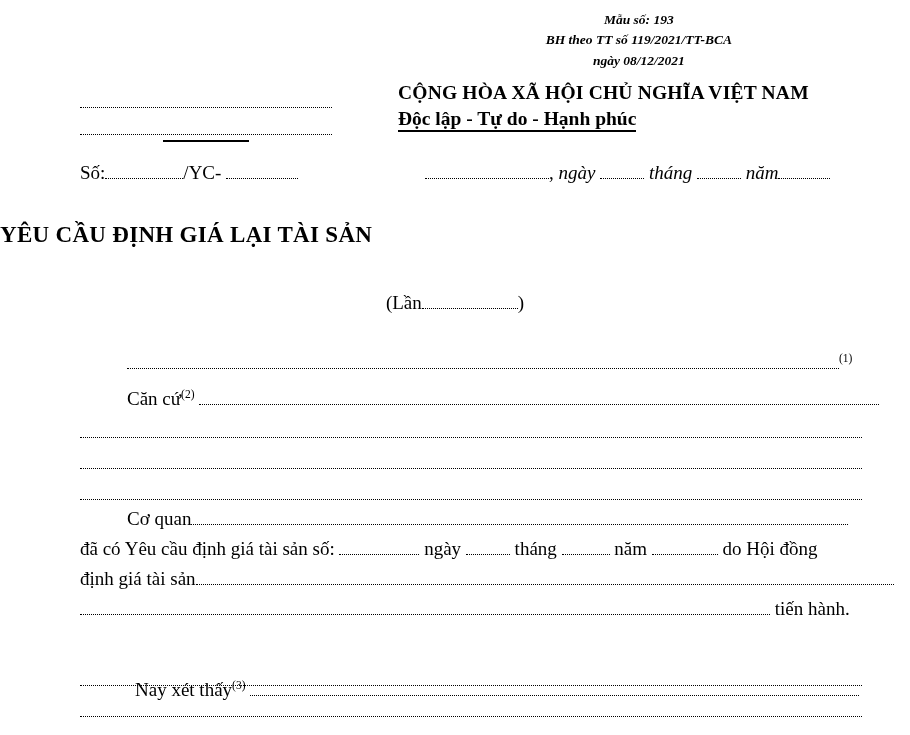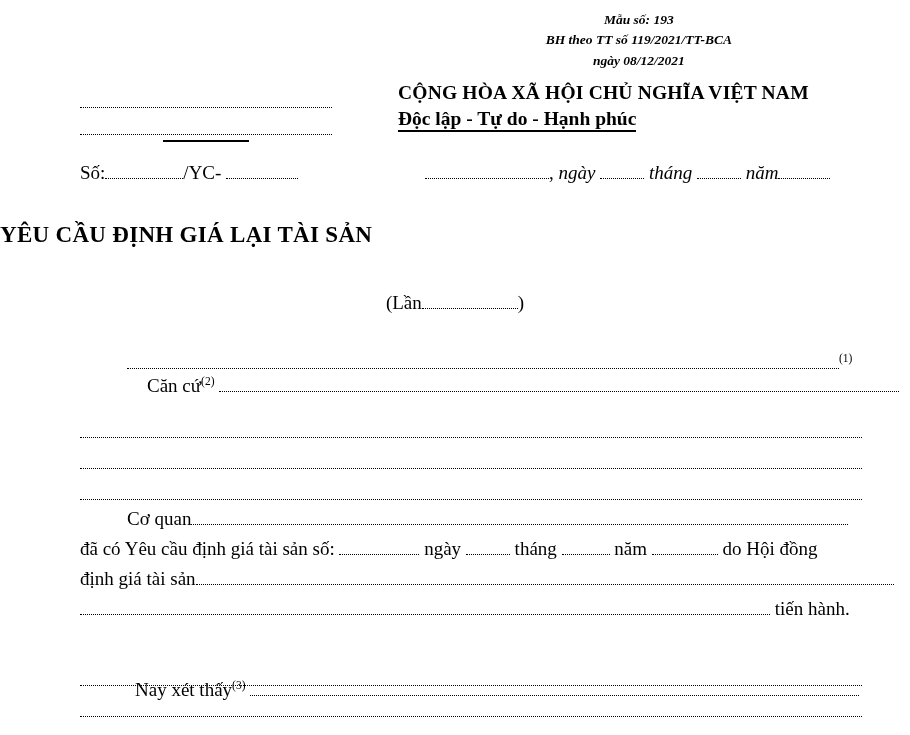--- a/index.html
+++ b/index.html
@@ -154,21 +154,21 @@
     font-size: 11.5px;
     vertical-align: super;
     line-height: 0;
   }
 
   
   .r1 { left: 127px; top: 352px; }
   .r1 .lead { width: 712px; }
 
   
-  .r2 { left: 127px; top: 375px; margin-left: 20px; }
+  .r2 { left: 127px; top: 388px; }
   .r2 .lead { width: 680px; }
 
   
   .r-coquan { left: 127px; top: 508px; }
   .r-coquan .lead { width: 657px; }
 
   
   .r-yc { left: 80px; top: 538px; }
   .r-yc .dnum   { width: 80px; }
   .r-yc .dday   { width: 44px; }

